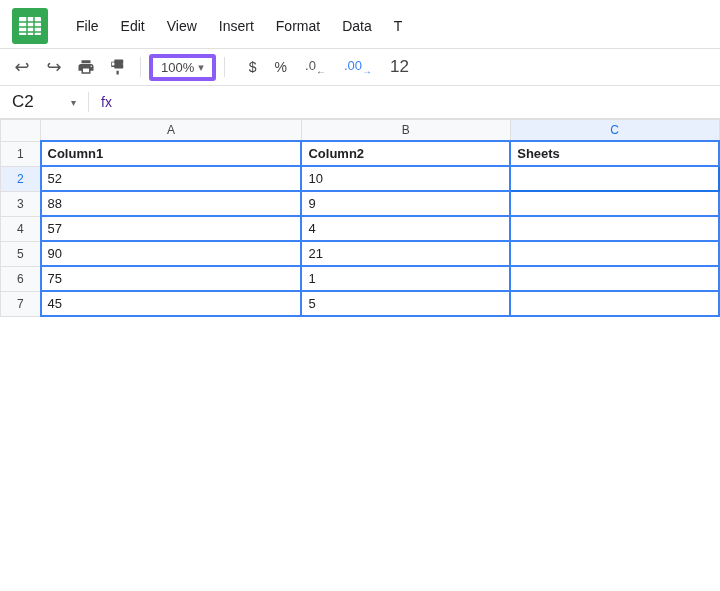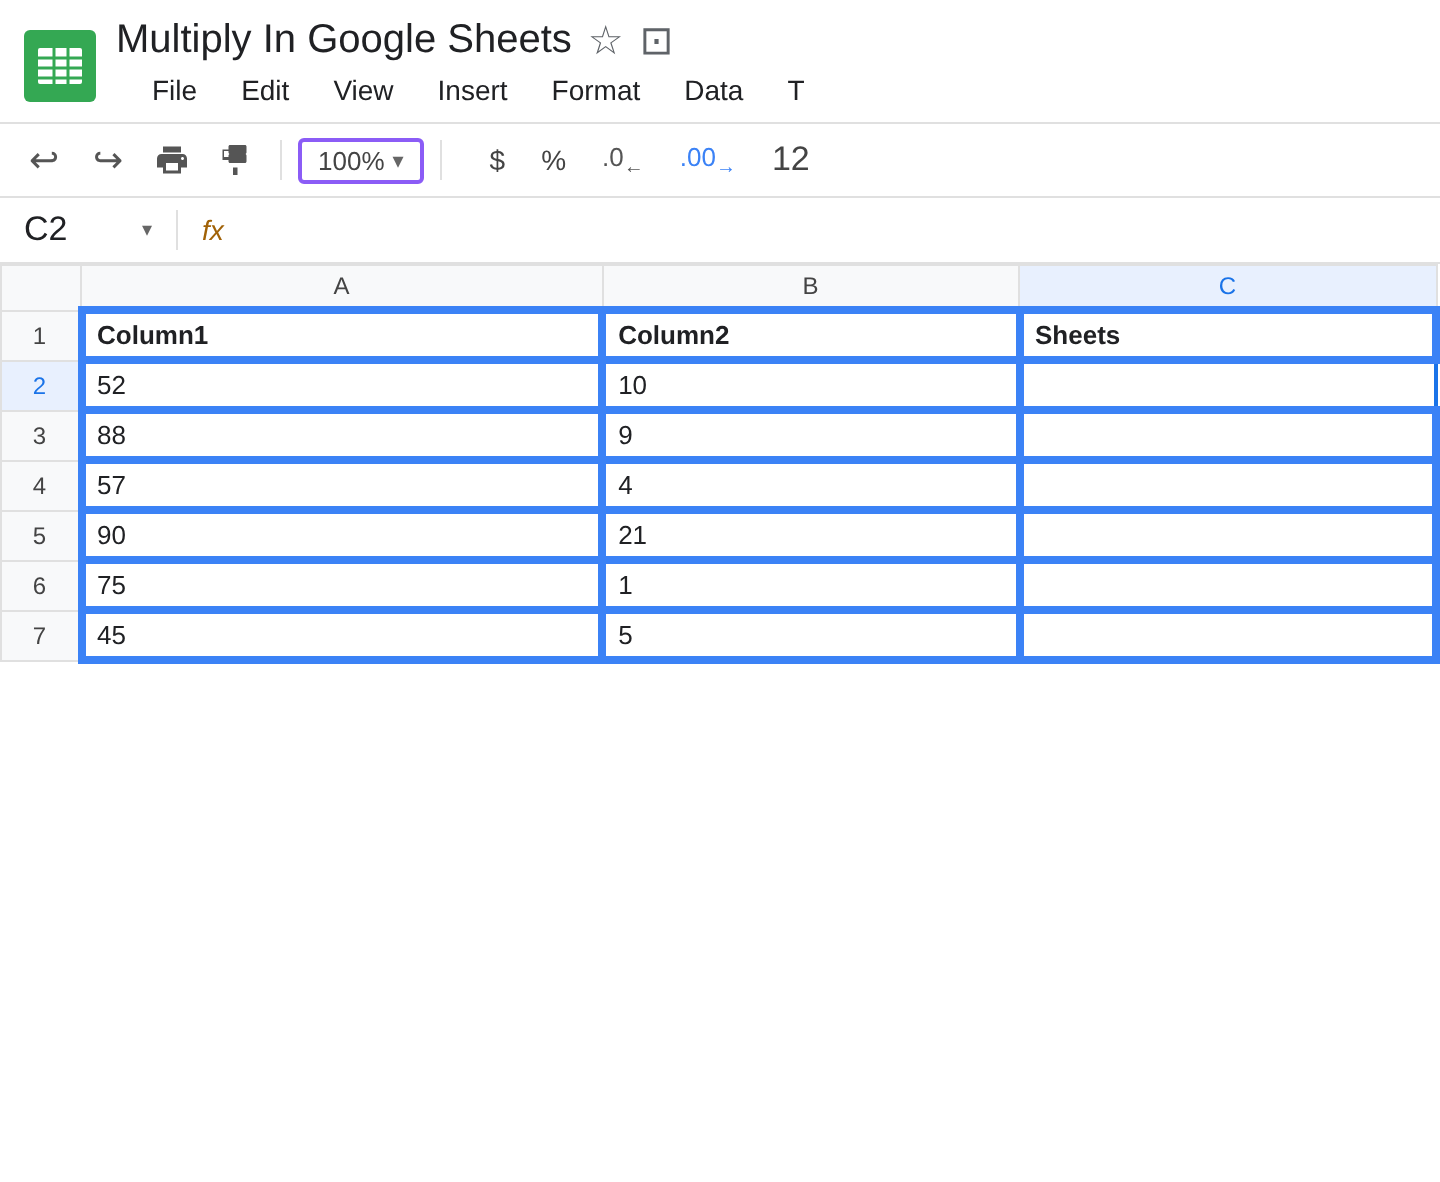--- a/index.html
+++ b/index.html
@@ -70,21 +70,21 @@
     .tool-divider {
       width: 1px;
       height: 20px;
       background: #e0e0e0;
       margin: 0 4px;
     }
     #zoom-control {
       display: flex;
       align-items: center;
       padding: 2px 8px;
-      border: 2px solid #8b5cf6;
+      border: 4px solid #8b5cf6;
       border-radius: 3px;
       font-size: 13px;
       color: #444;
       cursor: pointer;
       gap: 4px;
       background: #fff;
     }
     #format-toolbar {
       display: flex;
       align-items: center;
@@ -129,22 +129,21 @@
       color: #666;
     }
     #formula-divider {
       width: 1px;
       height: 20px;
       background: #e0e0e0;
     }
     #fx-label {
       padding: 0 8px;
       font-size: 14px;
-      color: #a16207;
-      font-style: italic;
+      color: #4c1d95;
     }
     #formula-input {
       flex: 1;
       border: none;
       outline: none;
       font-size: 13px;
       color: #202124;
     }
 
     
@@ -180,21 +179,21 @@
       width: 40px;
       user-select: none;
     }
     .corner-header {
       background: #f8f9fa;
       border: 1px solid #e0e0e0;
       width: 40px;
       min-width: 40px;
     }
     .cell {
-      border: 4px solid #3b82f6;
+      border: 2px solid #3b82f6;
       padding: 3px 6px;
       font-size: 13px;
       color: #202124;
       min-width: 120px;
       height: 25px;
       white-space: nowrap;
       background: #fff;
     }
     .cell-number {
       text-align: left;
@@ -231,25 +230,20 @@
       <rect width="36" height="36" rx="3" fill="#34A853"></rect>
       <rect x="7" y="9" width="22" height="18" rx="1" fill="white"></rect>
       <line x1="7" y1="14" x2="29" y2="14" stroke="#34A853" stroke-width="1.5"></line>
       <line x1="7" y1="19" x2="29" y2="19" stroke="#34A853" stroke-width="1.5"></line>
       <line x1="7" y1="24" x2="29" y2="24" stroke="#34A853" stroke-width="1.5"></line>
       <line x1="15" y1="9" x2="15" y2="27" stroke="#34A853" stroke-width="1.5"></line>
       <line x1="22" y1="9" x2="22" y2="27" stroke="#34A853" stroke-width="1.5"></line>
     </svg>
   </div>
   <div id="title-section">
-    <div id="doc-title">
-      <span>Multiply In Google Sheets</span>
-      <span style="color:#5f6368; font-size:20px;">☆</span>
-      <span style="color:#5f6368; font-size:20px;">⊡</span>
-    </div>
 
     <div id="menu-bar">
       <span class="menu-item">File</span>
       <span class="menu-item">Edit</span>
       <span class="menu-item">View</span>
       <span class="menu-item">Insert</span>
       <span class="menu-item">Format</span>
       <span class="menu-item">Data</span>
       <span class="menu-item">T</span>
     </div>

